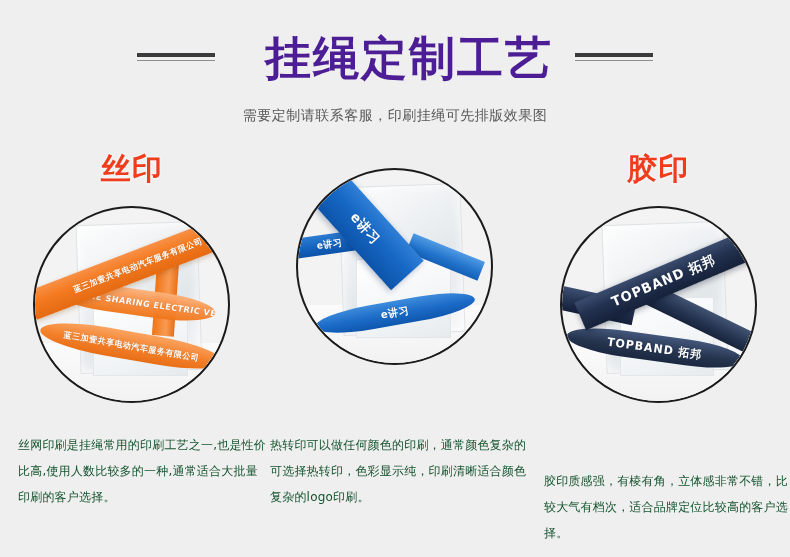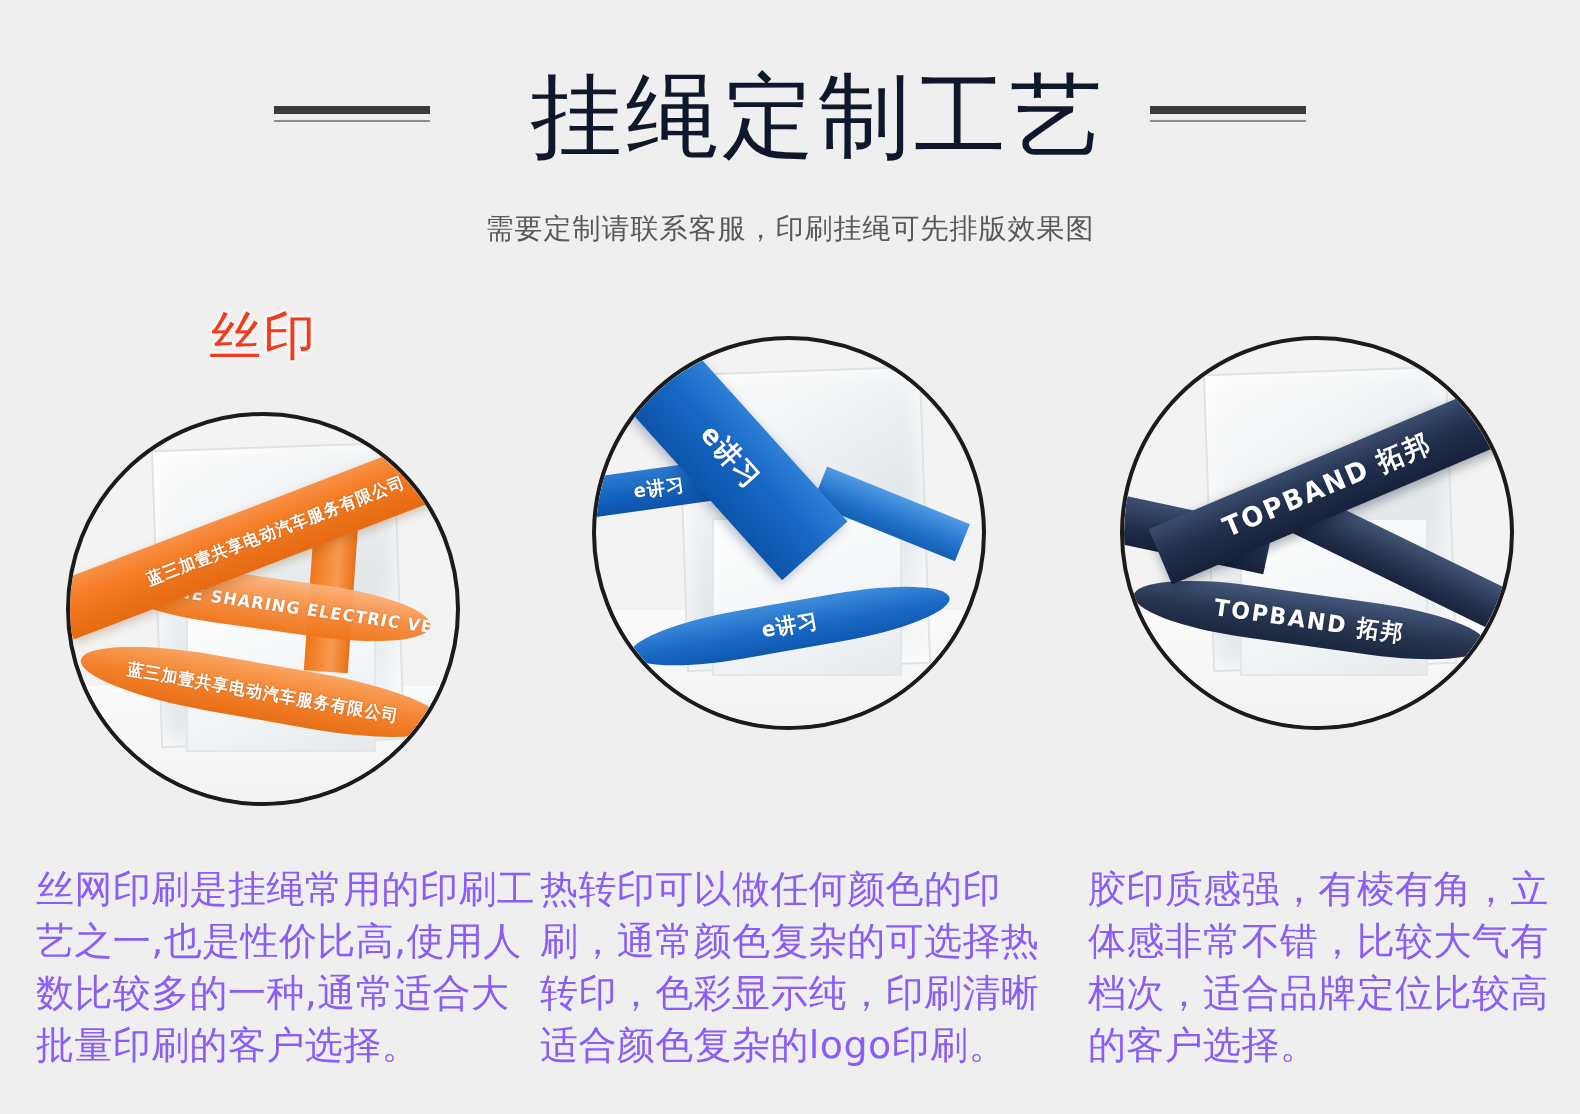--- a/index.html
+++ b/index.html
@@ -46,22 +46,22 @@
   }
   .deco .bar-thin {
     position: absolute;
     left: 0; right: 0; top: 8px;
     height: 1px;
     background: #8e8e90;
   }
   .page-title {
     font-size: 46px;
     line-height: 56px;
-    font-weight: normal;
-    color: #0f172a;
+    font-weight: bold;
+    color: #4c1d95;
     letter-spacing: 2px;
     white-space: nowrap;
     margin-left: 28px;
   }
   .subtitle {
     margin-top: 12px;
     font-size: 14px;
     line-height: 26px;
     color: #58585a;
     letter-spacing: 0.5px;
@@ -76,23 +76,23 @@
     width: 790px;
     display: flex;
   }
   .col {
     width: 263.3px;
     display: flex;
     flex-direction: column;
     align-items: center;
   }
   .col-title {
-    font-size: 26px;
+    font-size: 30px;
     line-height: 38px;
-    font-weight: normal;
+    font-weight: bold;
     color: #ef3c1d;
     letter-spacing: 1px;
     -webkit-text-stroke: 0px;
     text-shadow:
        1.5px 0 0 #f4f4f4, -1.5px 0 0 #f4f4f4,
        0 1.5px 0 #f4f4f4, 0 -1.5px 0 #f4f4f4,
        1px 1px 0 #f4f4f4, -1px -1px 0 #f4f4f4,
        1px -1px 0 #f4f4f4, -1px 1px 0 #f4f4f4;
     white-space: nowrap;
   }
@@ -285,28 +285,28 @@
 
   
   .descs {
     position: absolute;
     left: 0;
     top: 432px;
     width: 790px;
     display: flex;
   }
   .desc {
-    font-size: 19px;
+    font-size: 12px;
     line-height: 26px;
-    color: #8b5cf6;
+    color: #14532d;
     letter-spacing: .2px;
   }
   .desc-1 { width: 254px; margin-left: 18px; }
   .desc-2 { width: 262px; margin-left: 0px; }
-  .desc-3 { width: 248px; margin-left: 14px; }
+  .desc-3 { width: 248px; margin-left: 14px; margin-top: 36px; }
 </style>
 </head>
 <body>
 
 <div id="page">
 
   <div class="header-block">
     <div class="title-row">
       <span class="deco">
         <span class="bar-thick"></span>
@@ -358,20 +358,21 @@
             <span class="txt">e讲习</span>
           </div>
           <div class="strap s-diag">
             <span class="txt">e讲习</span>
           </div>
         </div>
       </div>
     </div>
 
     <div class="col">
+      <div class="col-title">胶印</div>
       <div class="photo p3">
         <div class="photo-inner">
           <div class="floor"></div>
           <div class="acrylic"></div>
           <div class="acrylic2"></div>
           <div class="strap s-mid"></div>
           <div class="strap s-arc"></div>
           <div class="strap s-bot">
             <span class="txt">TOPBAND 拓邦</span>
           </div>

